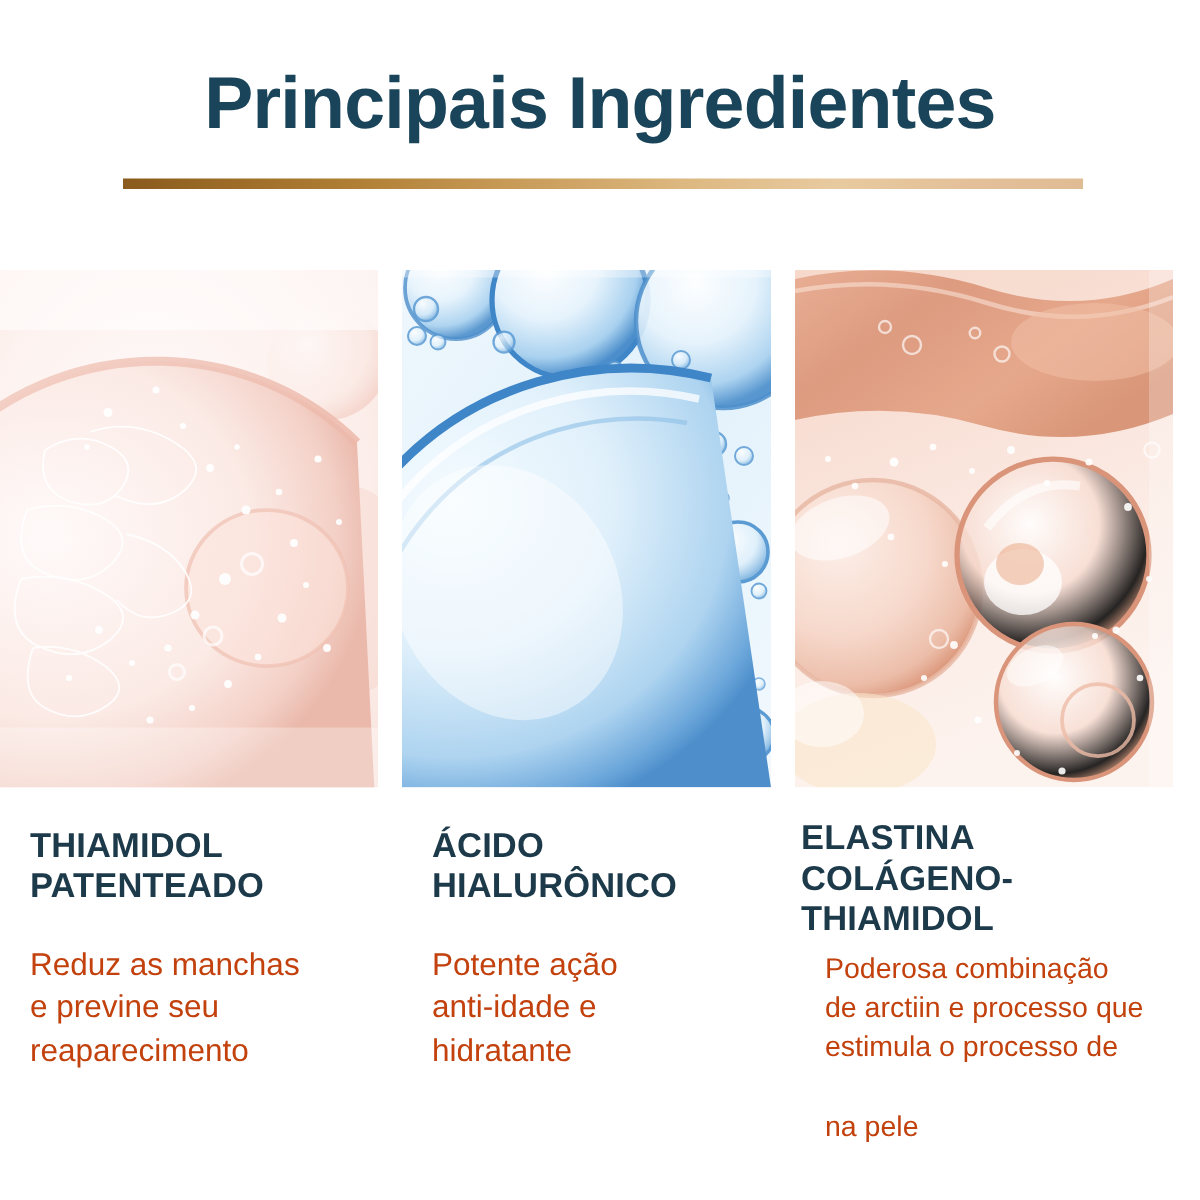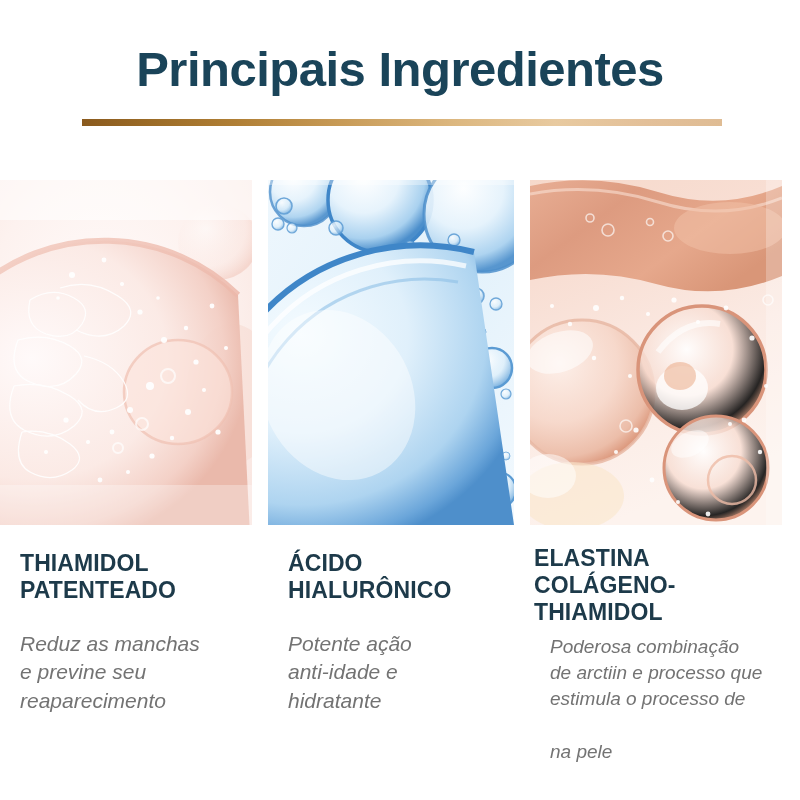--- a/index.html
+++ b/index.html
@@ -88,24 +88,23 @@
 
   
   .ing-title {
     color: #1d3a4a;
     font-weight: bold;
     line-height: 1.17;
     letter-spacing: 0.1px;
   }
 
   .ing-desc {
-    color: #737373;
+    color: #c2410c;
     line-height: 1.35;
     font-weight: normal;
-    font-style: italic;
   }
 
   .col-1 .ing-title,
   .col-2 .ing-title {
     font-size: 23px;
     margin-top: 25px;
     margin-left: 20px;
   }
 
   .col-1 .ing-desc,

